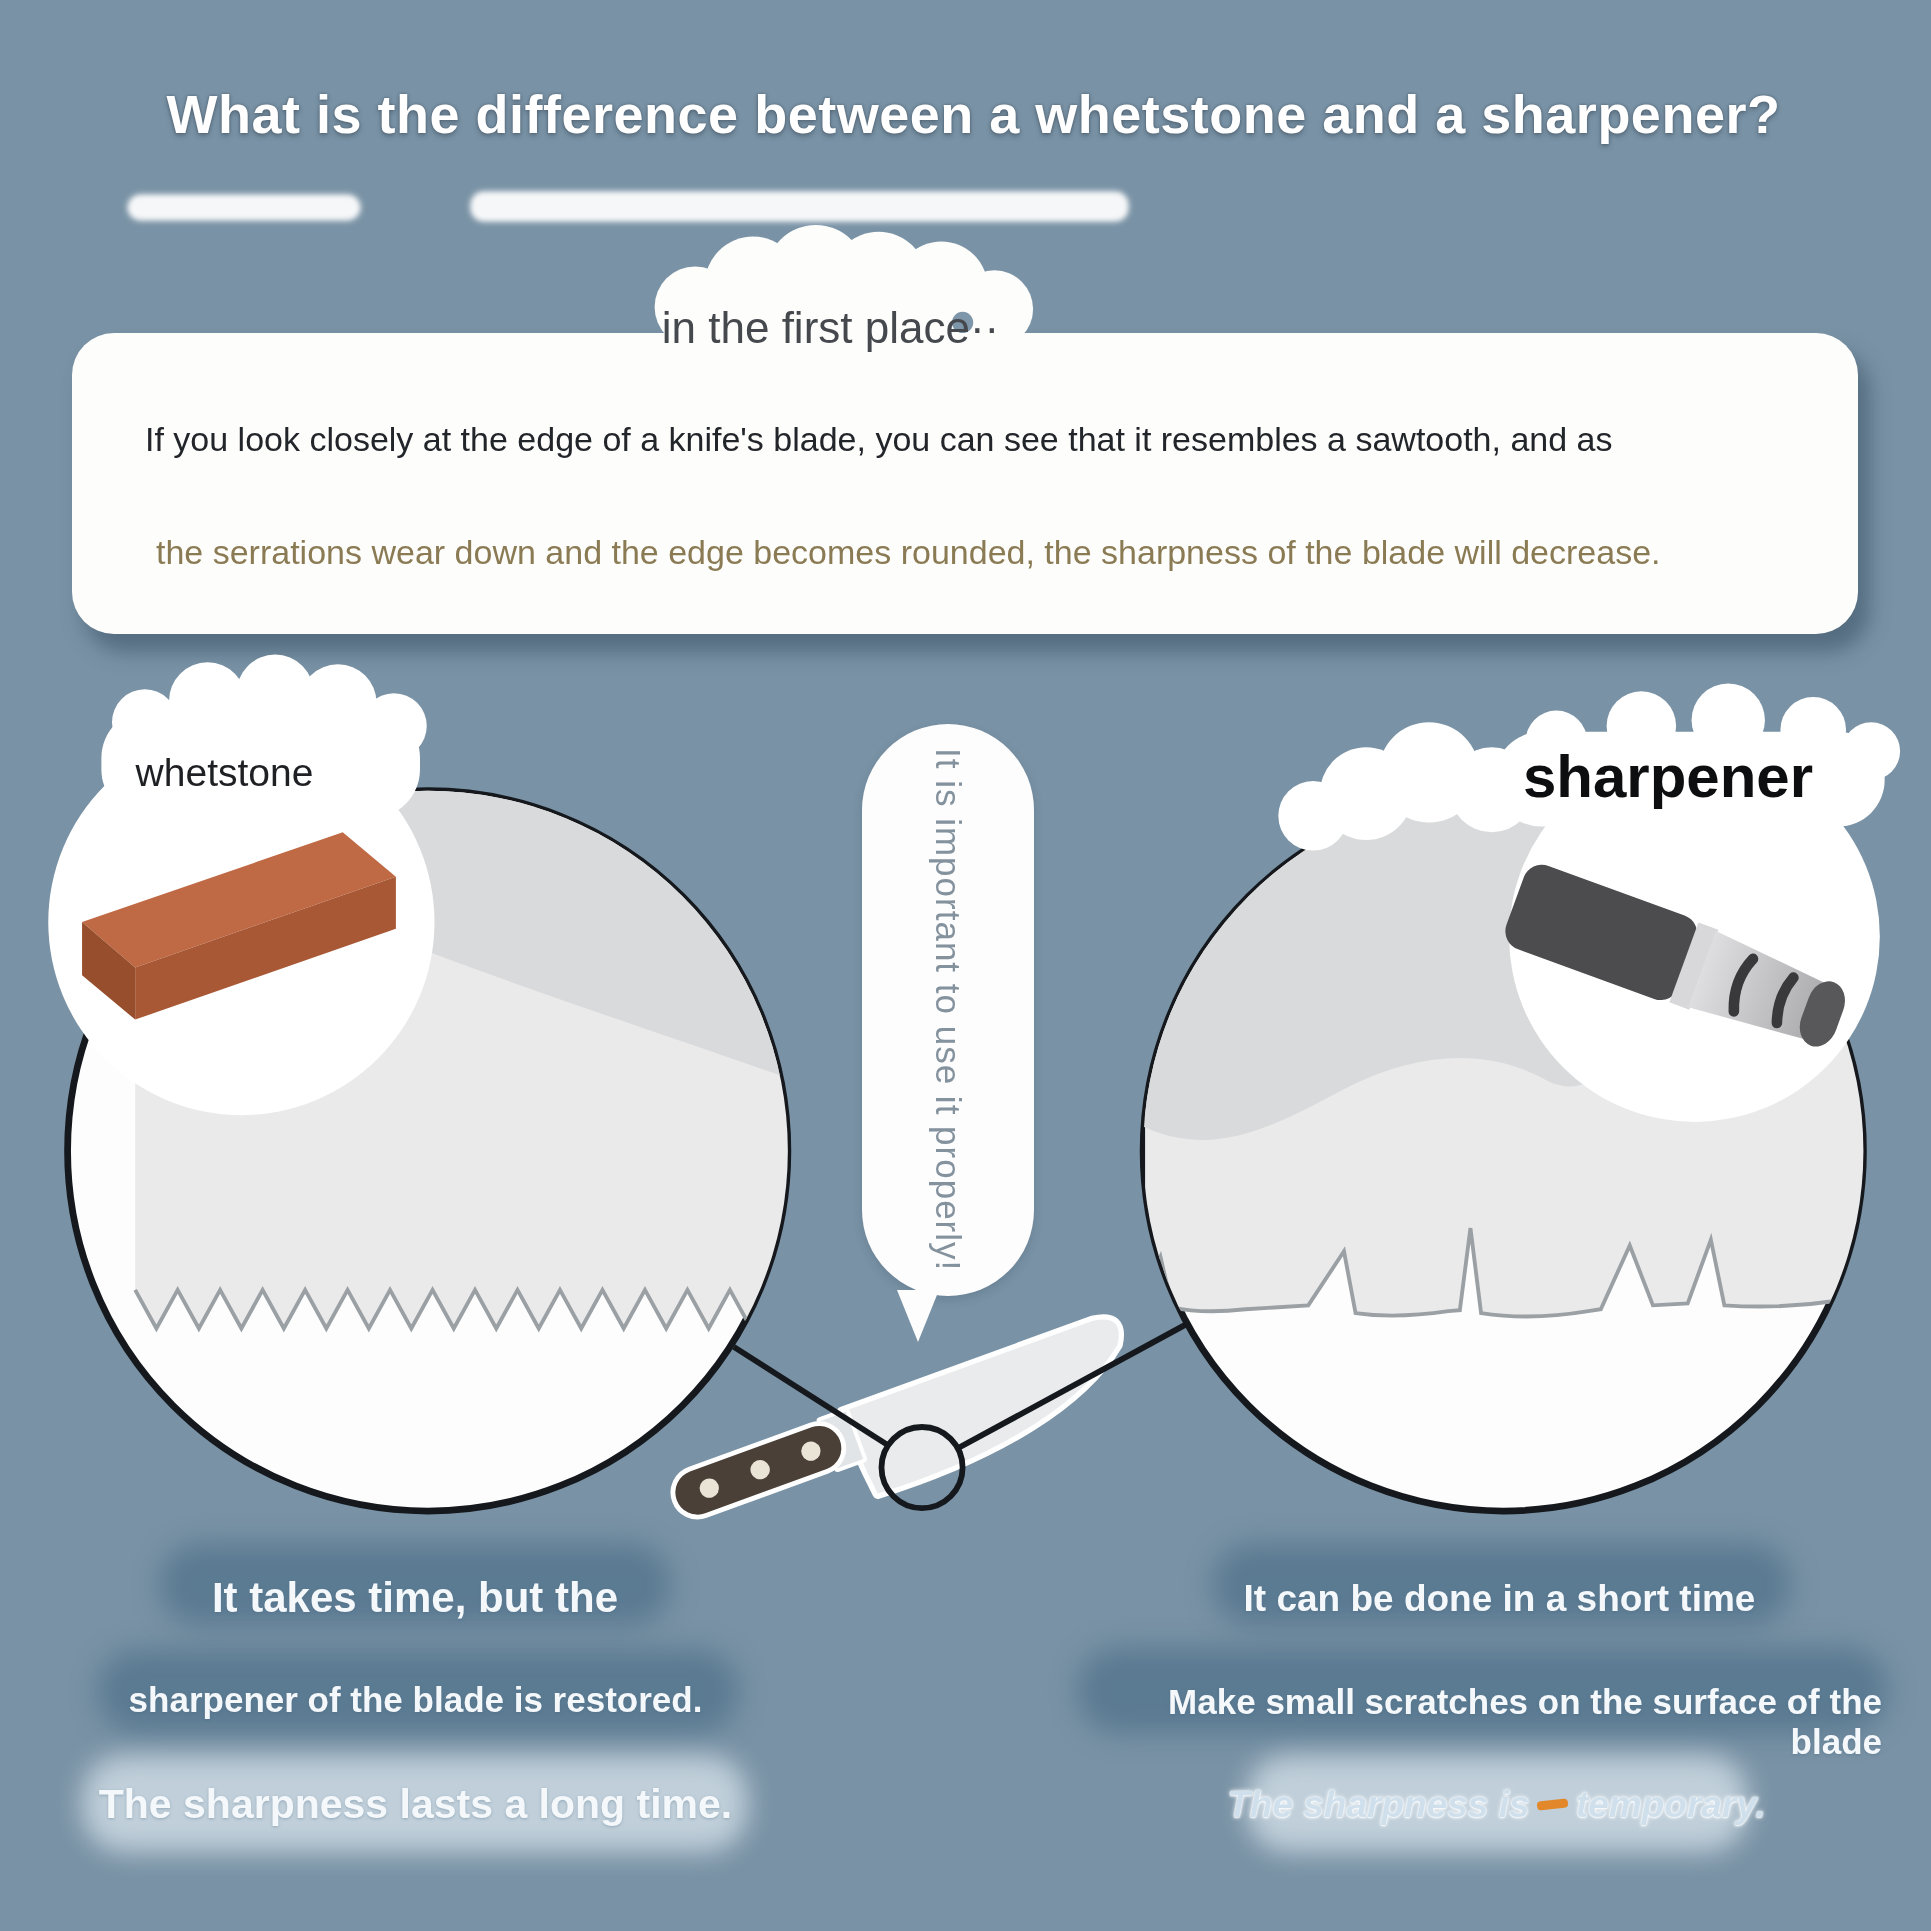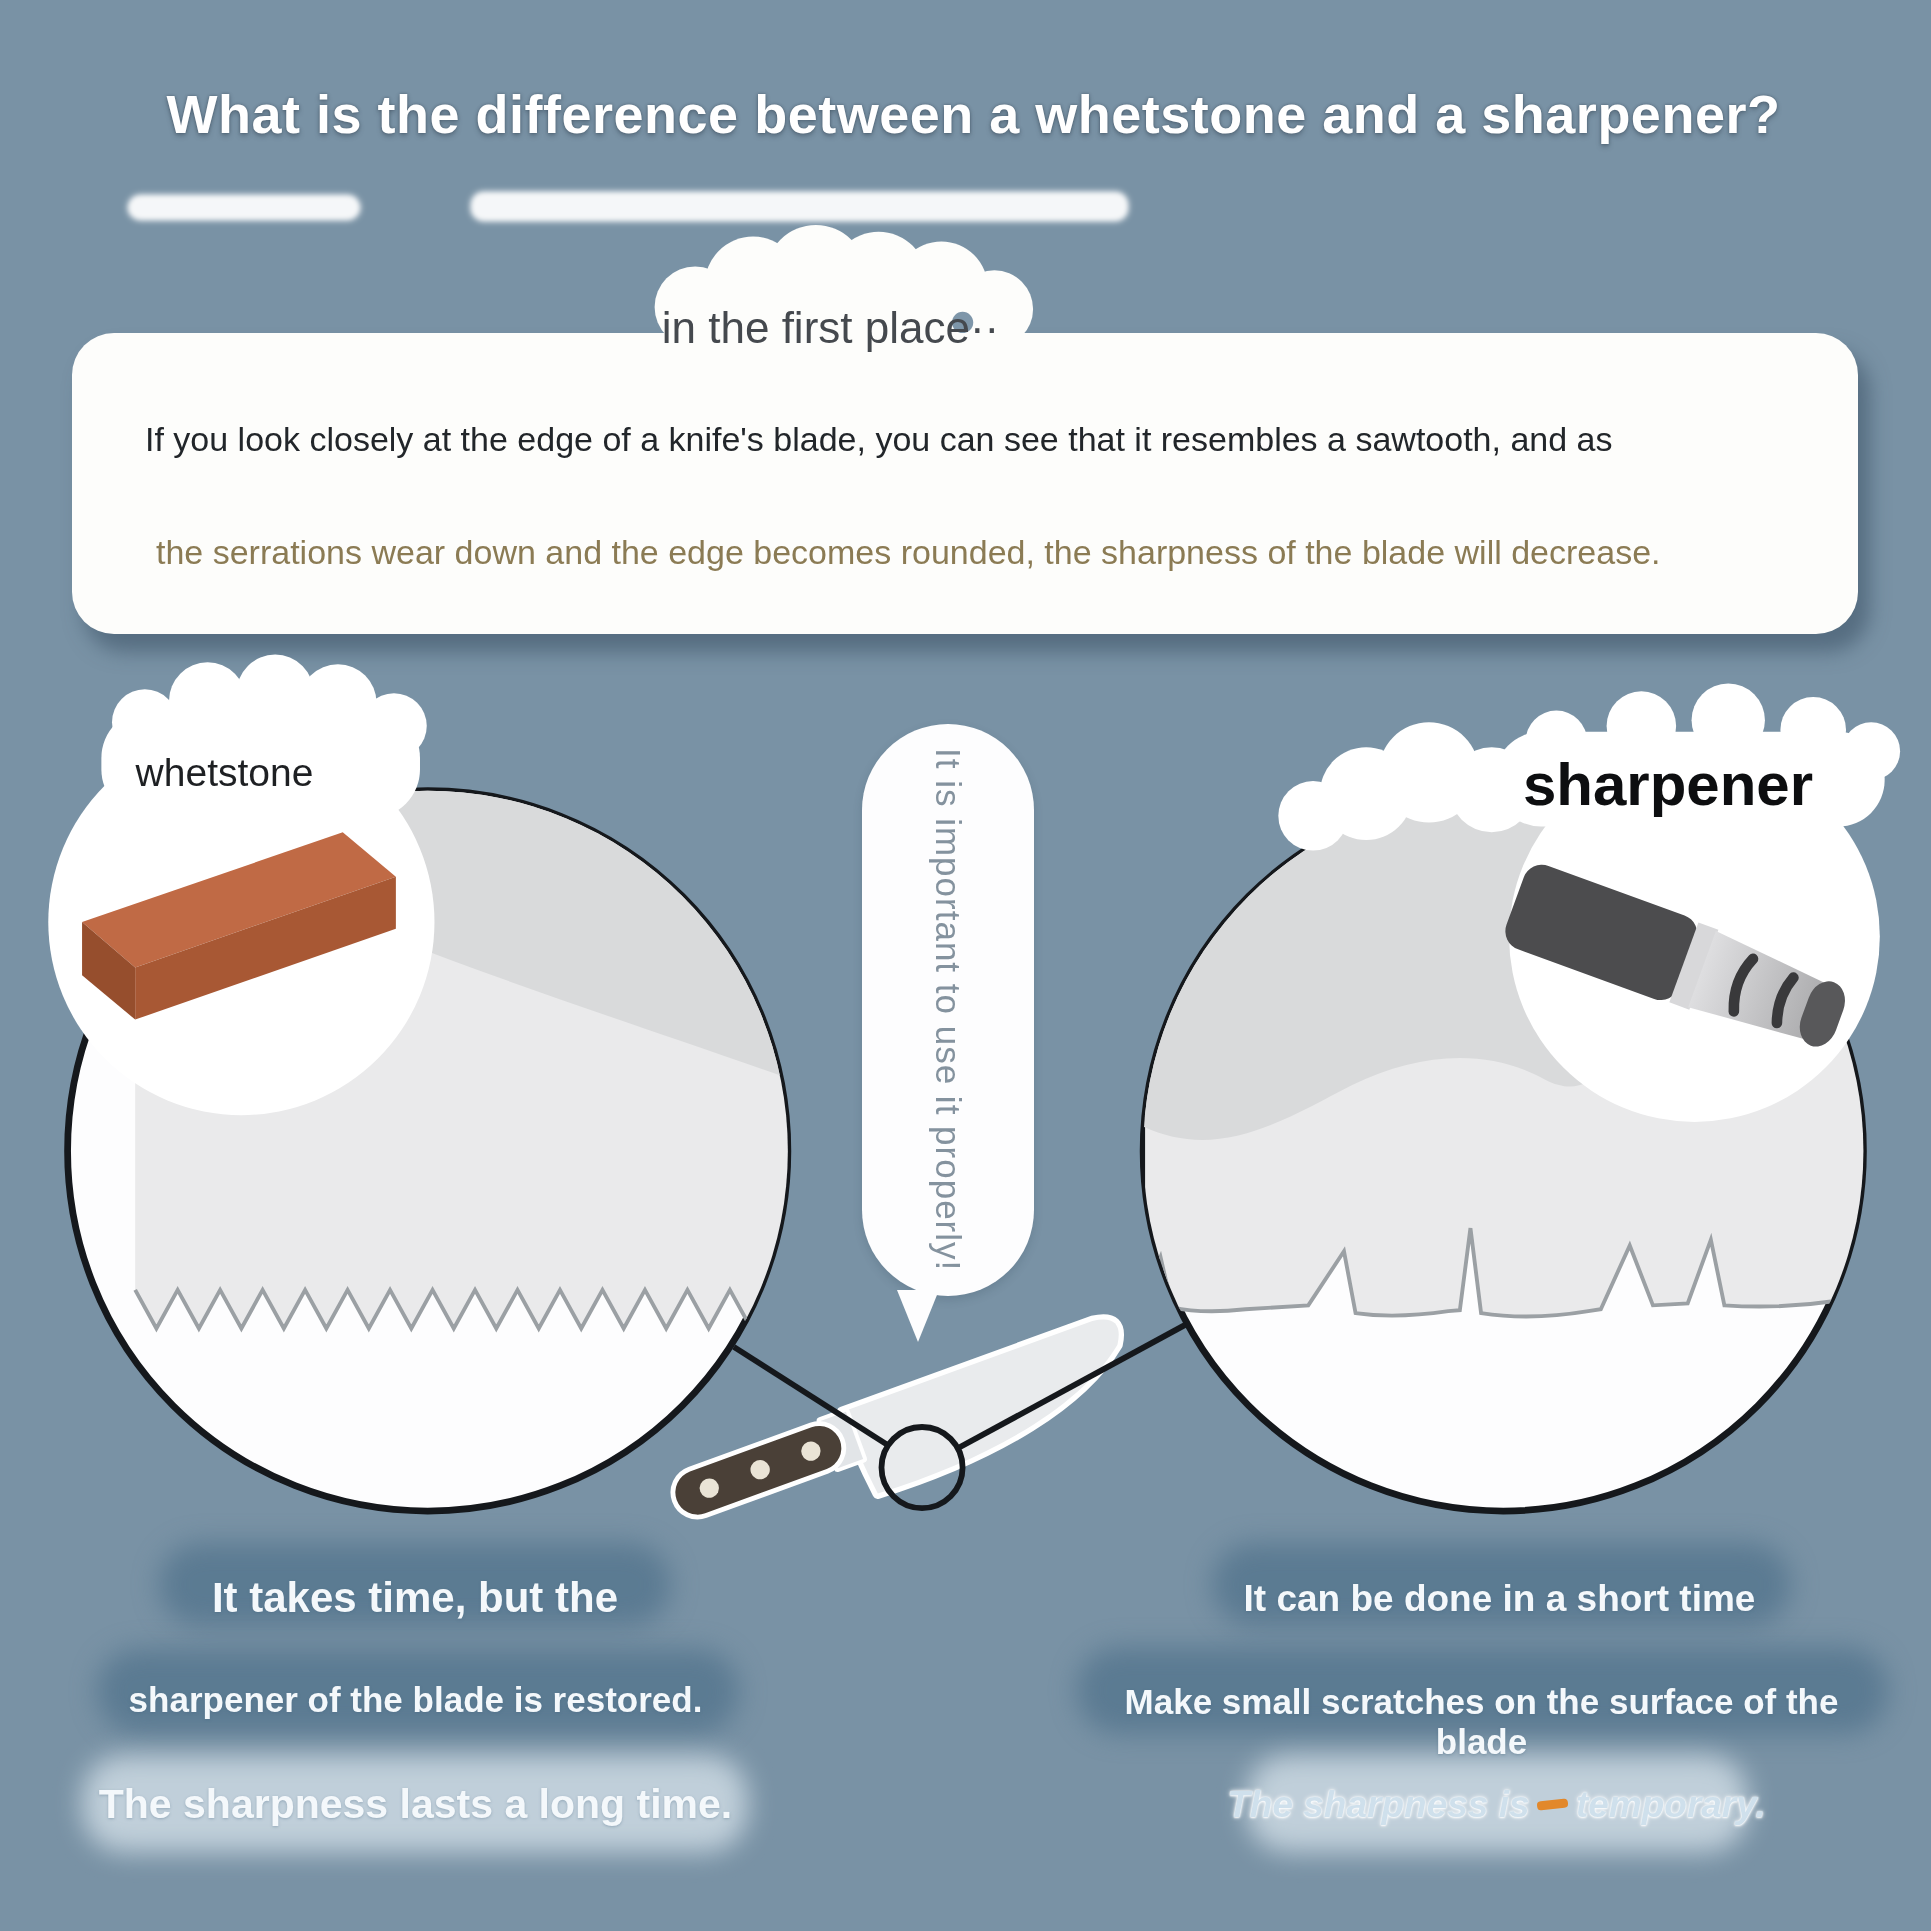--- a/index.html
+++ b/index.html
@@ -34,21 +34,21 @@
     left:589px;top:303px;width:483px;text-align:center;
     font-size:44px;font-weight:500;color:#45494e;
   }
   
   .whetstone-label{
     left:87px;top:751px;width:275px;text-align:center;
     font-size:39px;font-weight:500;color:#1e2023;
   }
   .sharpener-label{
     left:1475px;top:742px;width:386px;text-align:center;
-    font-size:60px;font-weight:bold;color:#0d0e10;margin-top:8px;
+    font-size:60px;font-weight:bold;color:#0d0e10;
   }
   
   .bubble{
     left:862px;top:724px;width:172px;height:572px;
     background:#fdfdfe;border-radius:86px;
     box-shadow:0 3.9px 9.7px rgba(40,60,80,.18);
   }
   .bubble-tail{
     left:897px;top:1290px;width:0;height:0;
     border-left:21px solid transparent;border-right:21px solid transparent;
@@ -65,21 +65,21 @@
   .smudge.dark{background:rgba(62,99,128,.5);}
   .smudge.light{background:rgba(240,248,253,.6);}
   .caption{
     text-align:center;color:#f4f8fb;font-weight:bold;
     text-shadow:0 1px 2.9px rgba(70,100,125,.35);
   }
   .cap-t1{left:169px;top:1574px;width:492px;font-size:42px;}
   .cap-t2{left:97px;top:1680px;width:637px;font-size:35px;}
   .cap-t3{left:92px;top:1781px;width:647px;font-size:41px;}
   .cap-r1{left:1210px;top:1578px;width:579px;font-size:37px;}
-  .cap-r2{left:1081px;top:1682px;width:801px;font-size:35px;}
+  .cap-r2{left:1081px;top:1682px;width:801px;font-size:35px;text-align:right;}
   .cap-r3{left:1207px;top:1784px;width:579px;font-size:37px;
     color:#cfe0ec;
     text-shadow:0 0 5.8px #ffffff,0 0 1.9px #ffffff,0 1px 1.9px rgba(255,255,255,.8);
     font-style:italic;
   }
   .orange-dash{
     display:inline-block;width:31px;height:8.7px;margin:0 7.7px 5.8px 7.7px;
     background:#e2882b;border-radius:3.9px;transform:rotate(-6deg);
     vertical-align:middle;
   }

